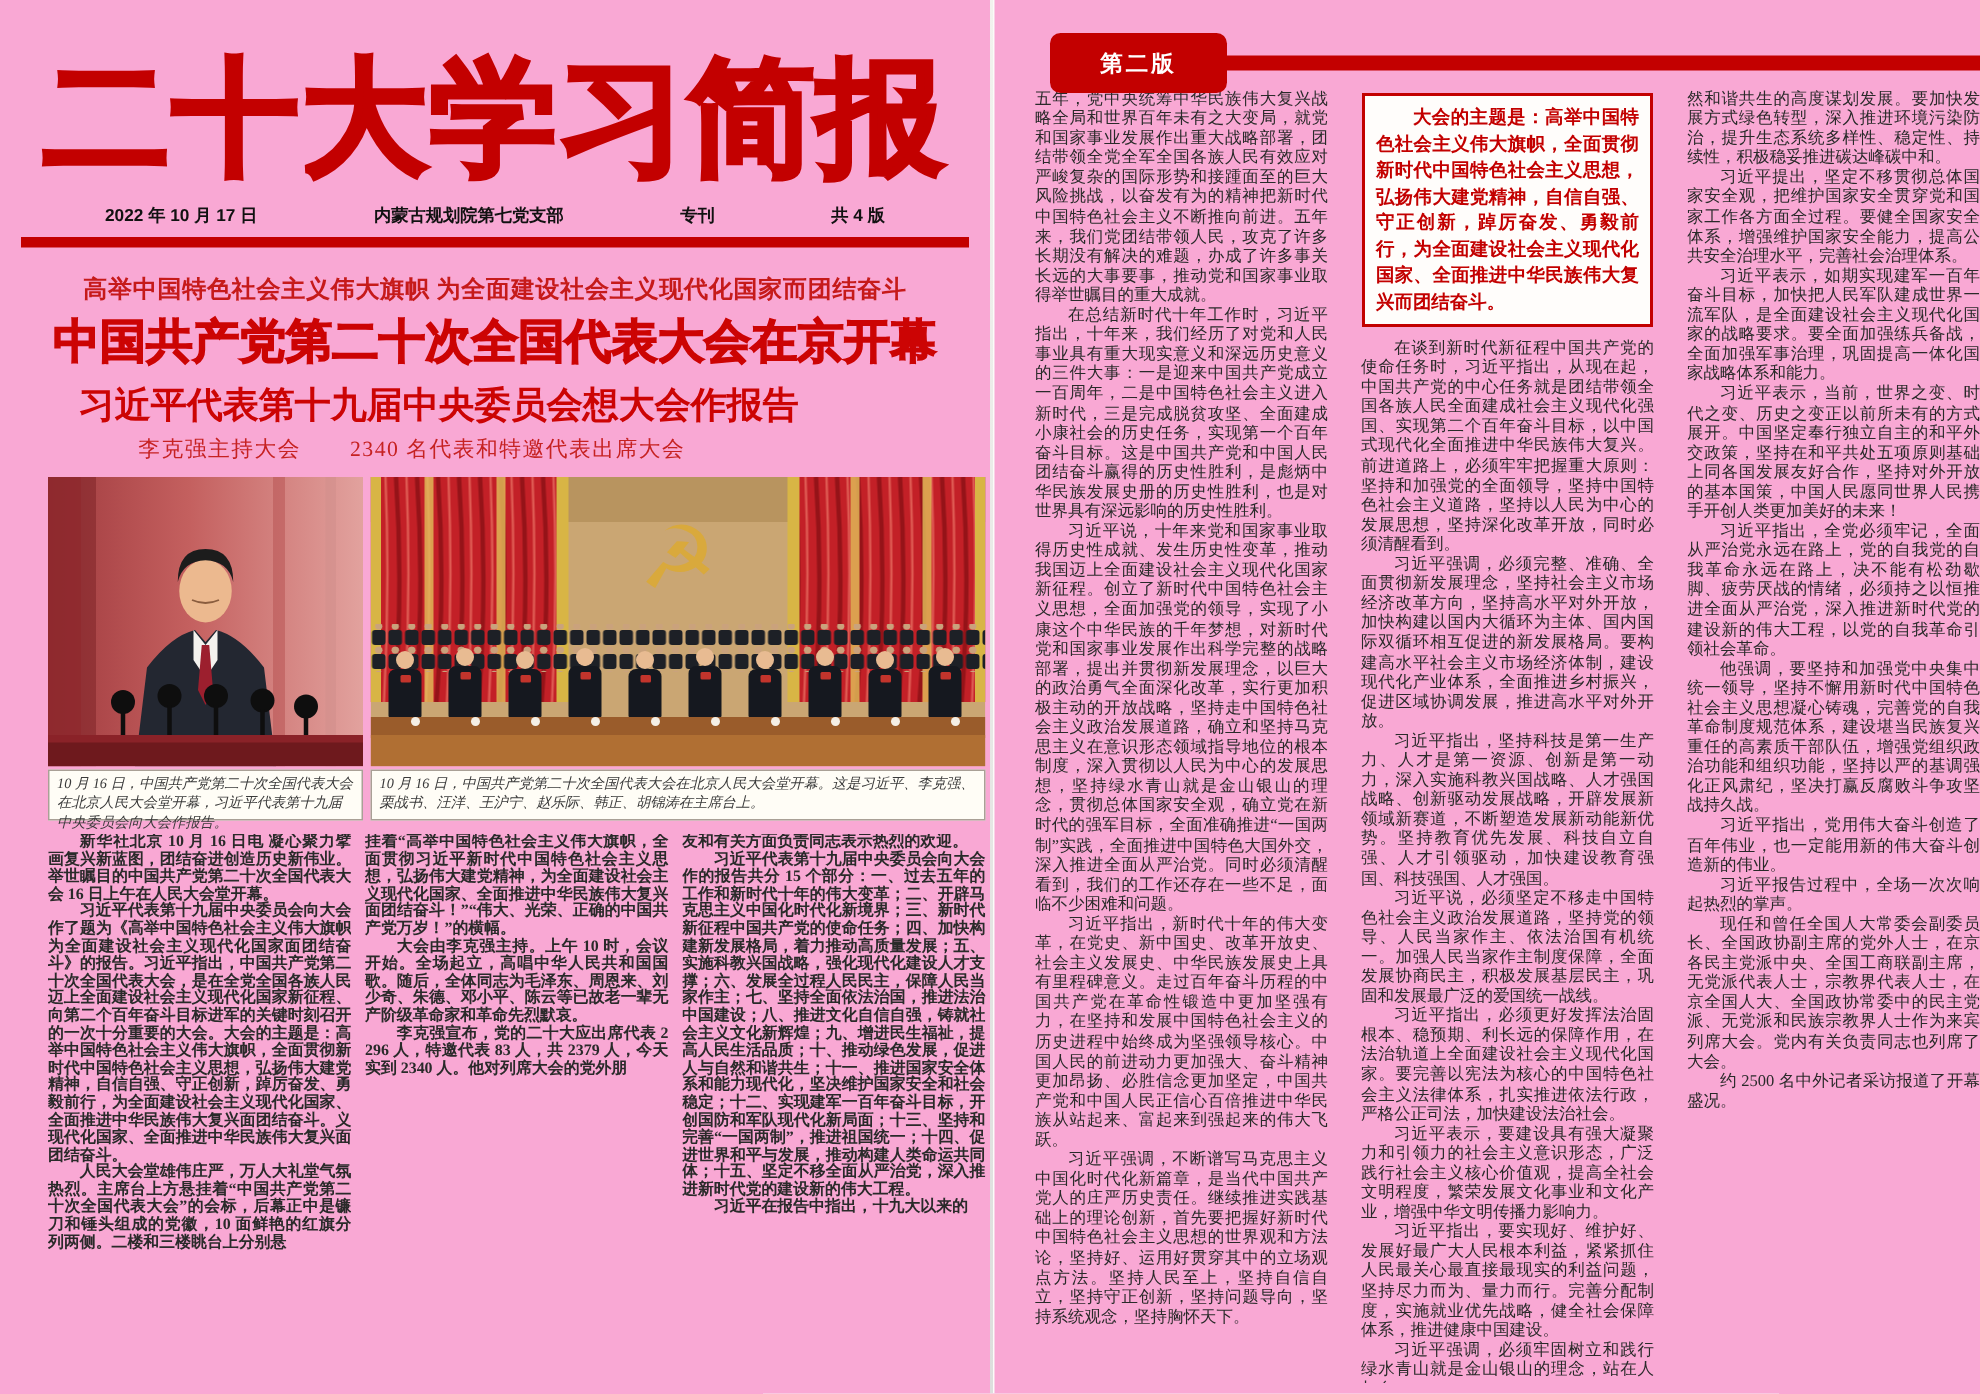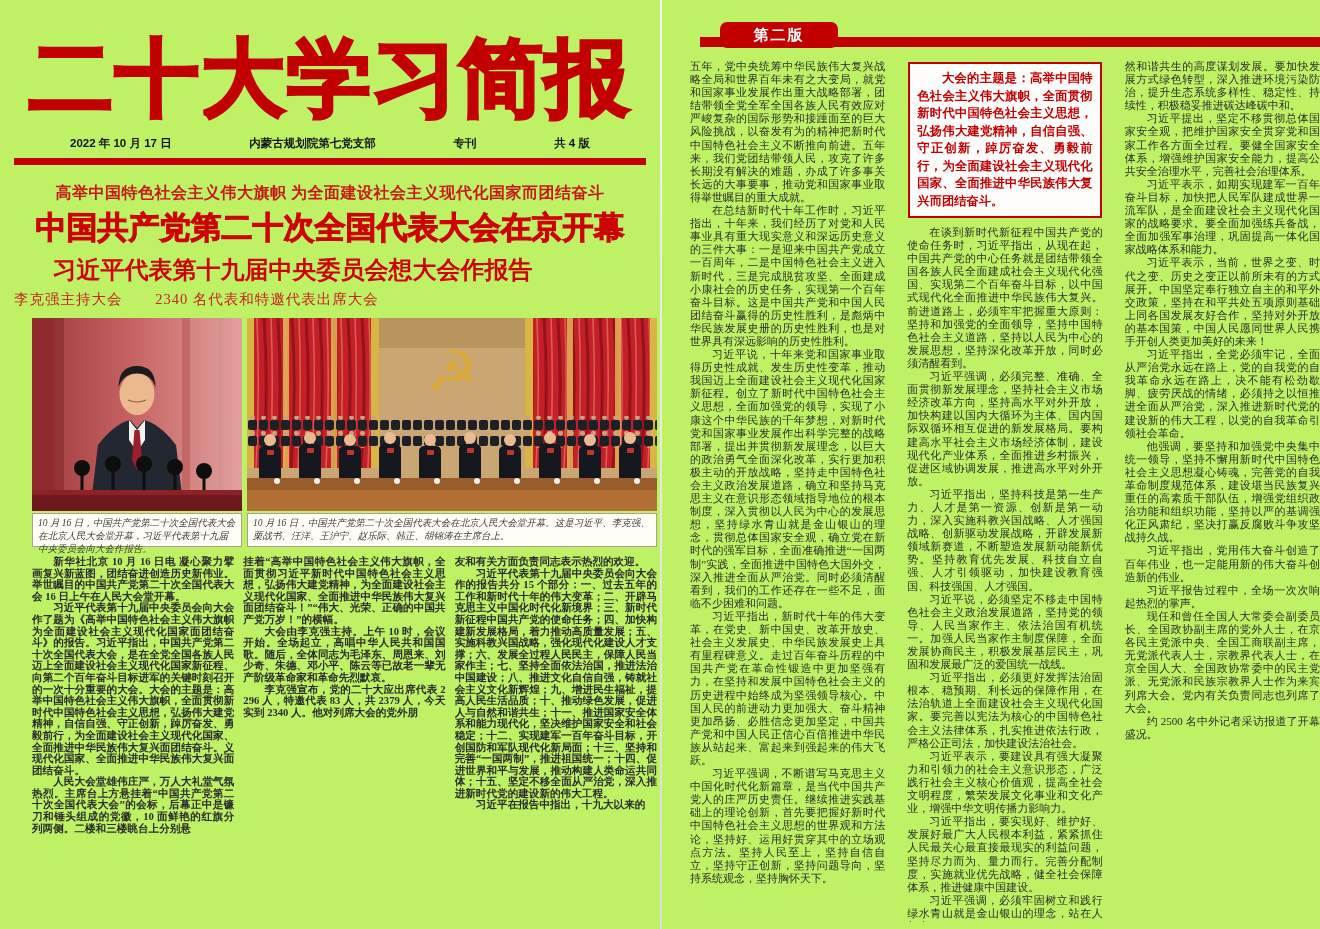--- a/index.html
+++ b/index.html
@@ -2,21 +2,21 @@
 <html><head>
 <meta charset="utf-8">
 <style>
   html,body{margin:0;padding:0;}
   body{
     width:1320px;height:929px;position:relative;overflow:hidden;
     background:#fbfbf8;
     font-family:"Liberation Serif","DejaVu Serif",serif;
     color:#262626;
   }
-  .page{position:absolute;top:0;bottom:0;background:#bef264;padding-left:20px;}
+  .page{position:absolute;top:0;bottom:0;background:#f9a8d4;}
   #page-left{left:0;width:660px;}
   #page-right{left:663px;width:657px;}
   .fold{position:absolute;left:660px;top:0;width:2px;height:929px;background:linear-gradient(#f2f2ee,#ddd);}
 
   
   .masthead{
     position:absolute;left:0;top:26px;width:660px;text-align:center;
     font-family:"Liberation Sans","DejaVu Sans",sans-serif;
     font-weight:bold;font-size:84px;line-height:104px;letter-spacing:2px;
     color:#c30000;-webkit-text-stroke:3px #c30000;
@@ -36,21 +36,21 @@
     position:absolute;left:0;top:207px;width:660px;text-align:center;
     font-family:"Liberation Sans","DejaVu Sans",sans-serif;
     font-weight:bold;font-size:31px;color:#cc0404;-webkit-text-stroke:1px #cc0404;
   }
   .subheadline{
     position:absolute;left:0;top:254px;width:585px;text-align:center;
     font-family:"Liberation Sans","DejaVu Sans",sans-serif;
     font-weight:bold;font-size:24px;color:#cc0404;
   }
   .byline{
-    position:absolute;left:0;top:290px;width:549px;text-align:left;
+    position:absolute;left:0;top:290px;width:549px;text-align:center;
     font-size:14.5px;color:#c62222;letter-spacing:1px;
   }
   .byline span{margin:0 14px;}
   .photo{position:absolute;top:318px;height:193px;overflow:hidden;}
   #photo1{left:32px;width:210px;}
   #photo2{left:247px;width:410px;}
   .photo svg{display:block;width:100%;height:100%;}
   .caption{
     position:absolute;top:513px;height:34px;
     border:1px solid #a9a096;background:#fffdf6;
@@ -63,25 +63,25 @@
   .p1-columns{
     position:absolute;left:32px;top:556px;width:625px;height:366px;
     display:flex;gap:9px;overflow:hidden;
   }
   .p1-columns .col{flex:1 1 0;overflow:hidden;}
   .p1-columns .para{font-size:10.6px;line-height:11.6px;font-weight:bold;}
 
   
   .edition-bar{position:absolute;left:37px;top:37px;width:632px;height:10px;background:#c30000;}
   .edition-tag{
-    position:absolute;left:37px;top:22px;width:118px;height:26px;
+    position:absolute;left:37px;top:22px;width:118px;height:40px;
     background:#c30000;border-radius:7px;z-index:2;
     display:flex;align-items:center;justify-content:center;
     font-family:Liberation Sans, sans-serif;
-    font-weight:bold;font-size:15px;color:#ffffff;letter-spacing:2px;margin-left:20px;
+    font-weight:bold;font-size:15px;color:#ffffff;letter-spacing:2px;
   }
   .p2-columns{
     position:absolute;left:27px;top:60px;width:630px;height:862px;
     display:flex;gap:22px;overflow:hidden;
   }
   .p2-columns .col{flex:1 1 0;overflow:hidden;}
   .p2-columns .para{font-size:11px;line-height:13.1px;}
 
   .theme-box{
     border:2px solid #c30000;background:#fffdfb;

